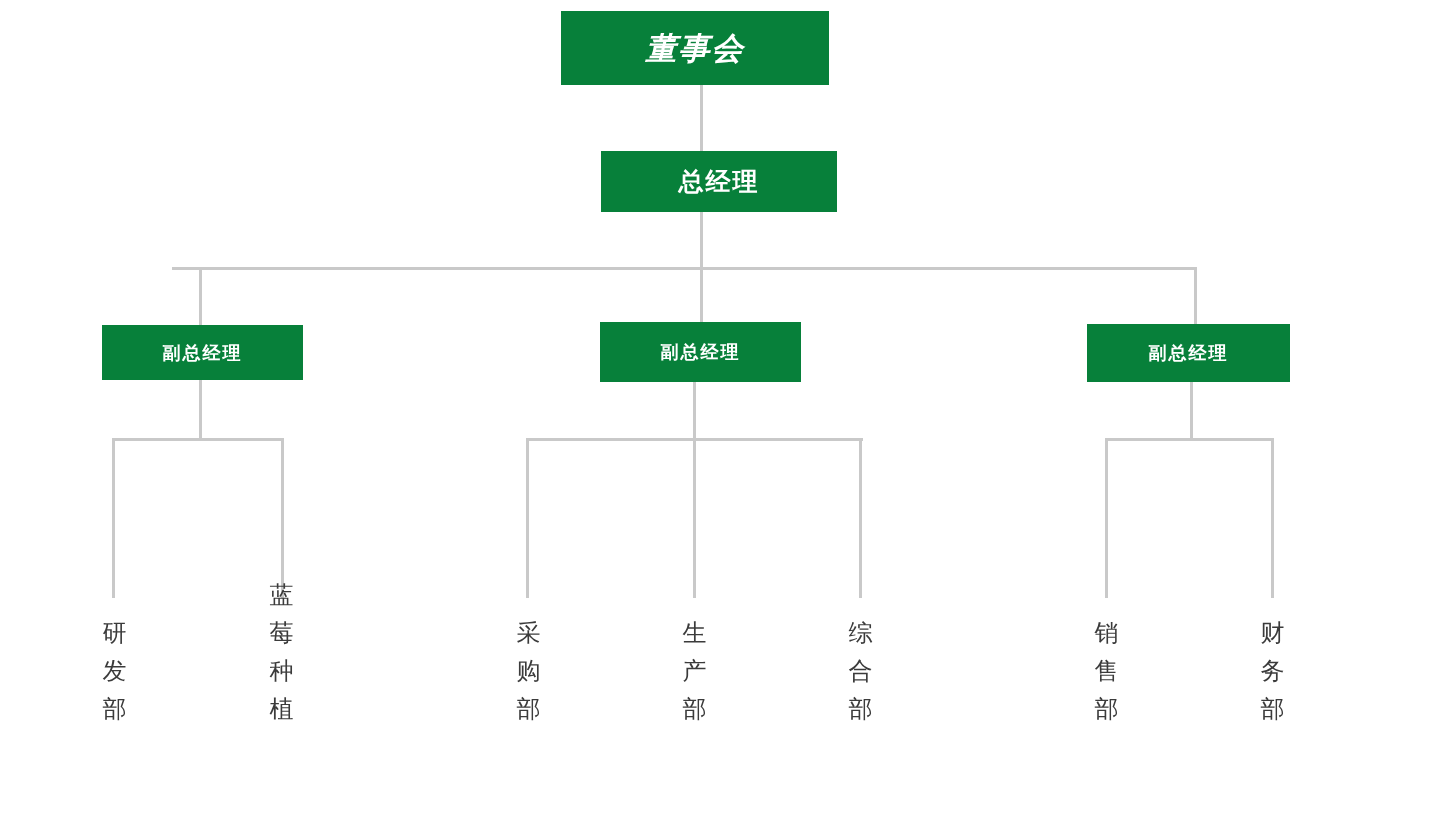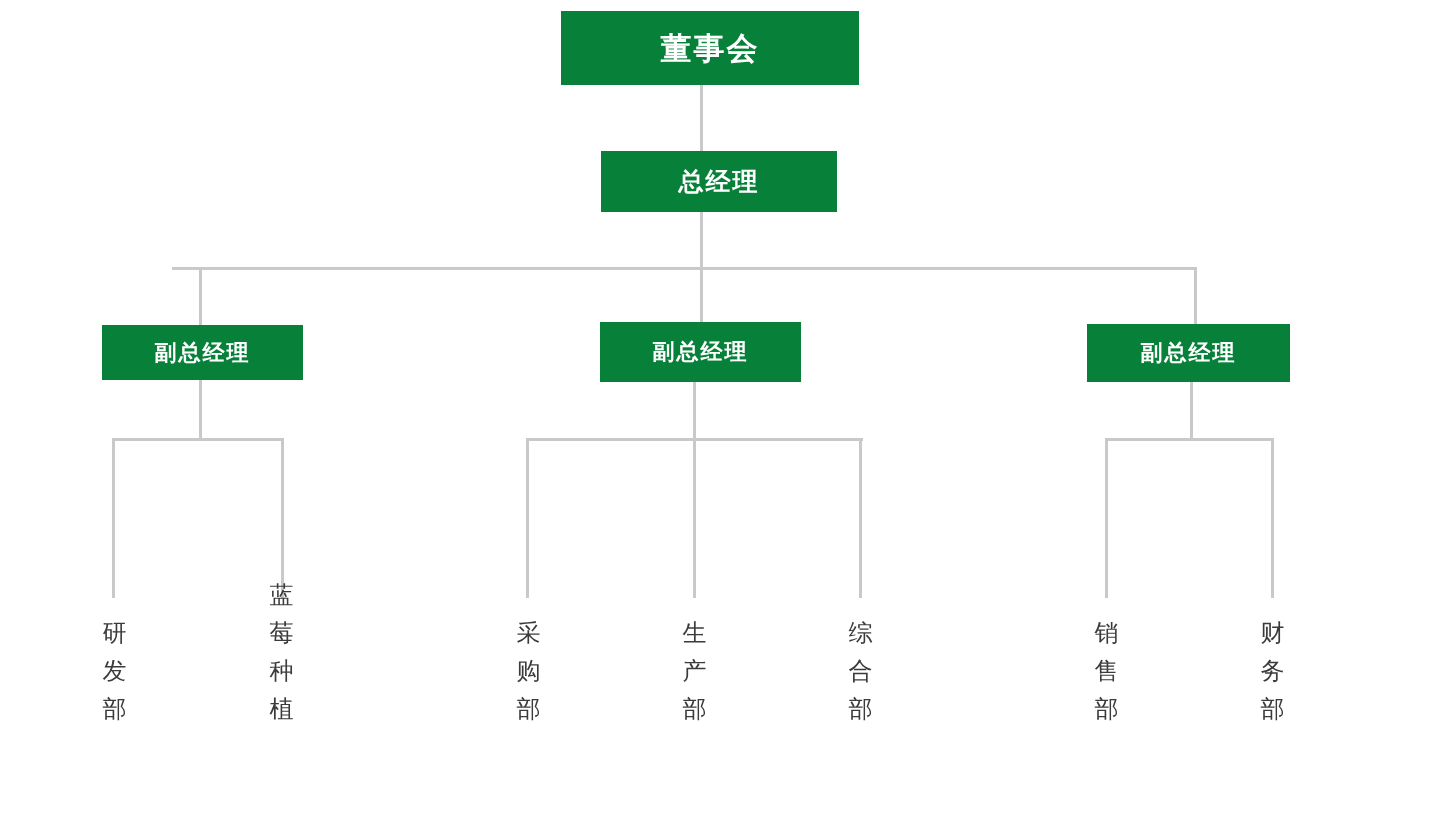--- a/index.html
+++ b/index.html
@@ -42,21 +42,21 @@
   }
   .node-box .node-label {
     display: block;
     line-height: 1;
     font-weight: bold;
     white-space: nowrap;
   }
 
   .node-board { font-size: 31px; }
   .node-gm    { font-size: 25px; }
-  .node-vgm   { font-size: 22px; }
+  .node-vgm   { font-size: 18px; }
 
   
   .leaf {
     position: absolute;
     z-index: 3;
   }
   .leaf-bar {
     position: absolute;
     height: 4px;
     background: #07803a;
@@ -102,21 +102,21 @@
   <div class="conn conn-h" style="left:526px; top:438px; width:337px;"></div>
   <div class="conn conn-v" style="left:526px; top:438px; height:160px;"></div>
   <div class="conn conn-v" style="left:693px; top:438px; height:160px;"></div>
   <div class="conn conn-v" style="left:859px; top:438px; height:160px;"></div>
 
   <div class="conn conn-v" style="left:1190px; top:380px; height:60px;"></div>
   <div class="conn conn-h" style="left:1105px; top:438px; width:169px;"></div>
   <div class="conn conn-v" style="left:1105px; top:438px; height:160px;"></div>
   <div class="conn conn-v" style="left:1271px; top:438px; height:160px;"></div>
 
-  <div class="node-box node-board" style="left:561px; top:11px; width:298px; height:74px;">
+  <div class="node-box node-board" style="left:561px; top:11px; width:268px; height:74px;font-style:italic;">
     <span class="node-label">董事会</span>
   </div>
 
   <div class="node-box node-gm" style="left:601px; top:151px; width:236px; height:61px;">
     <span class="node-label">总经理</span>
   </div>
 
   <div class="node-box node-vgm" style="left:102px; top:325px; width:201px; height:55px;">
     <span class="node-label">副总经理</span>
   </div>

